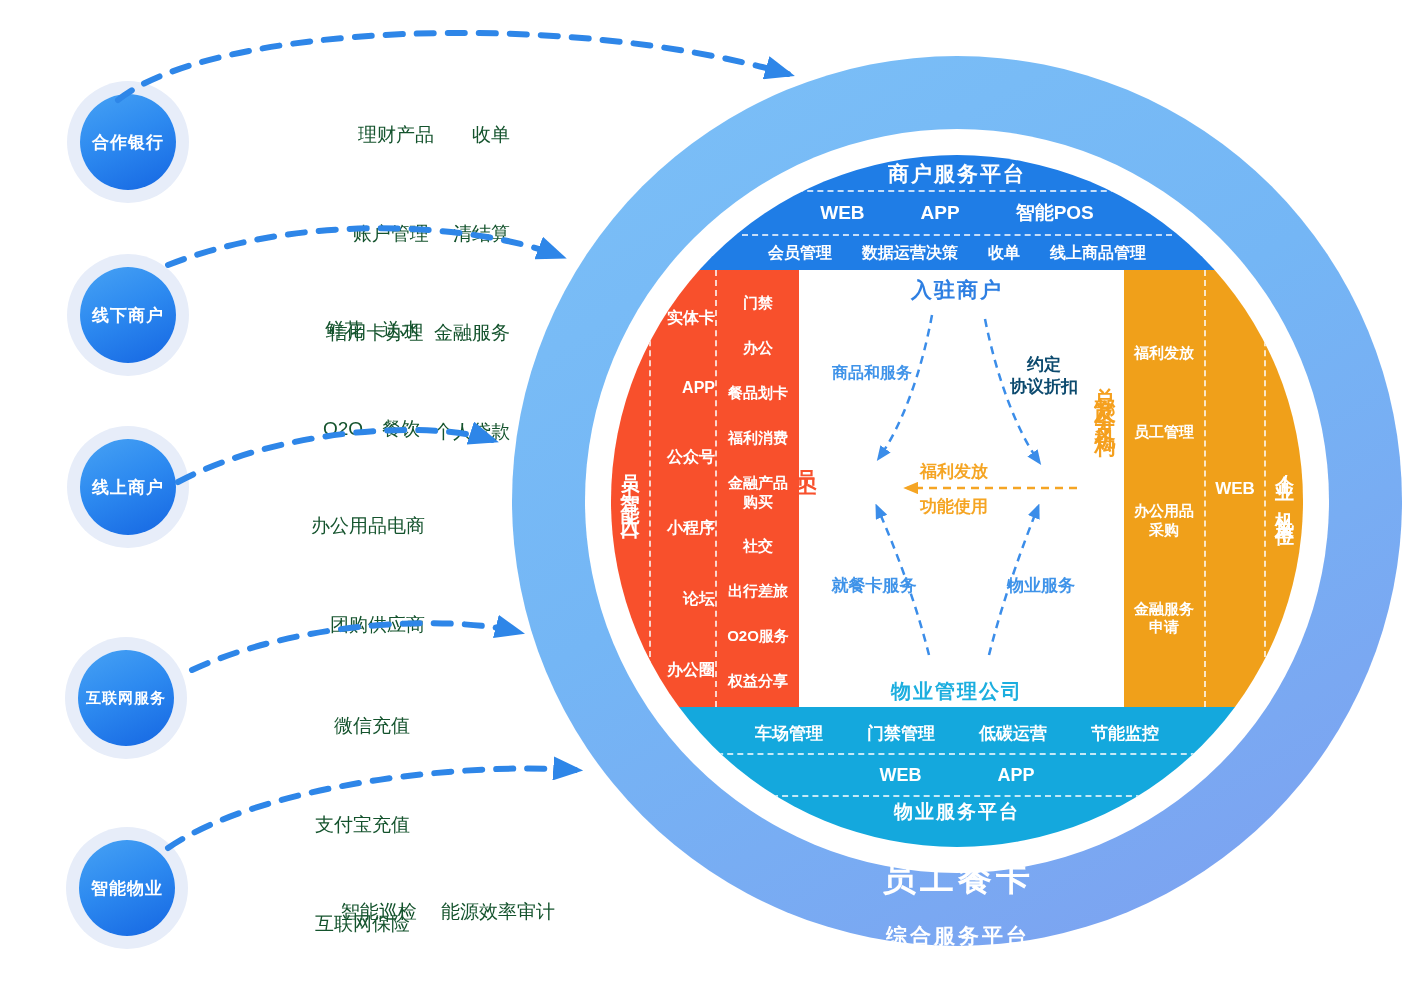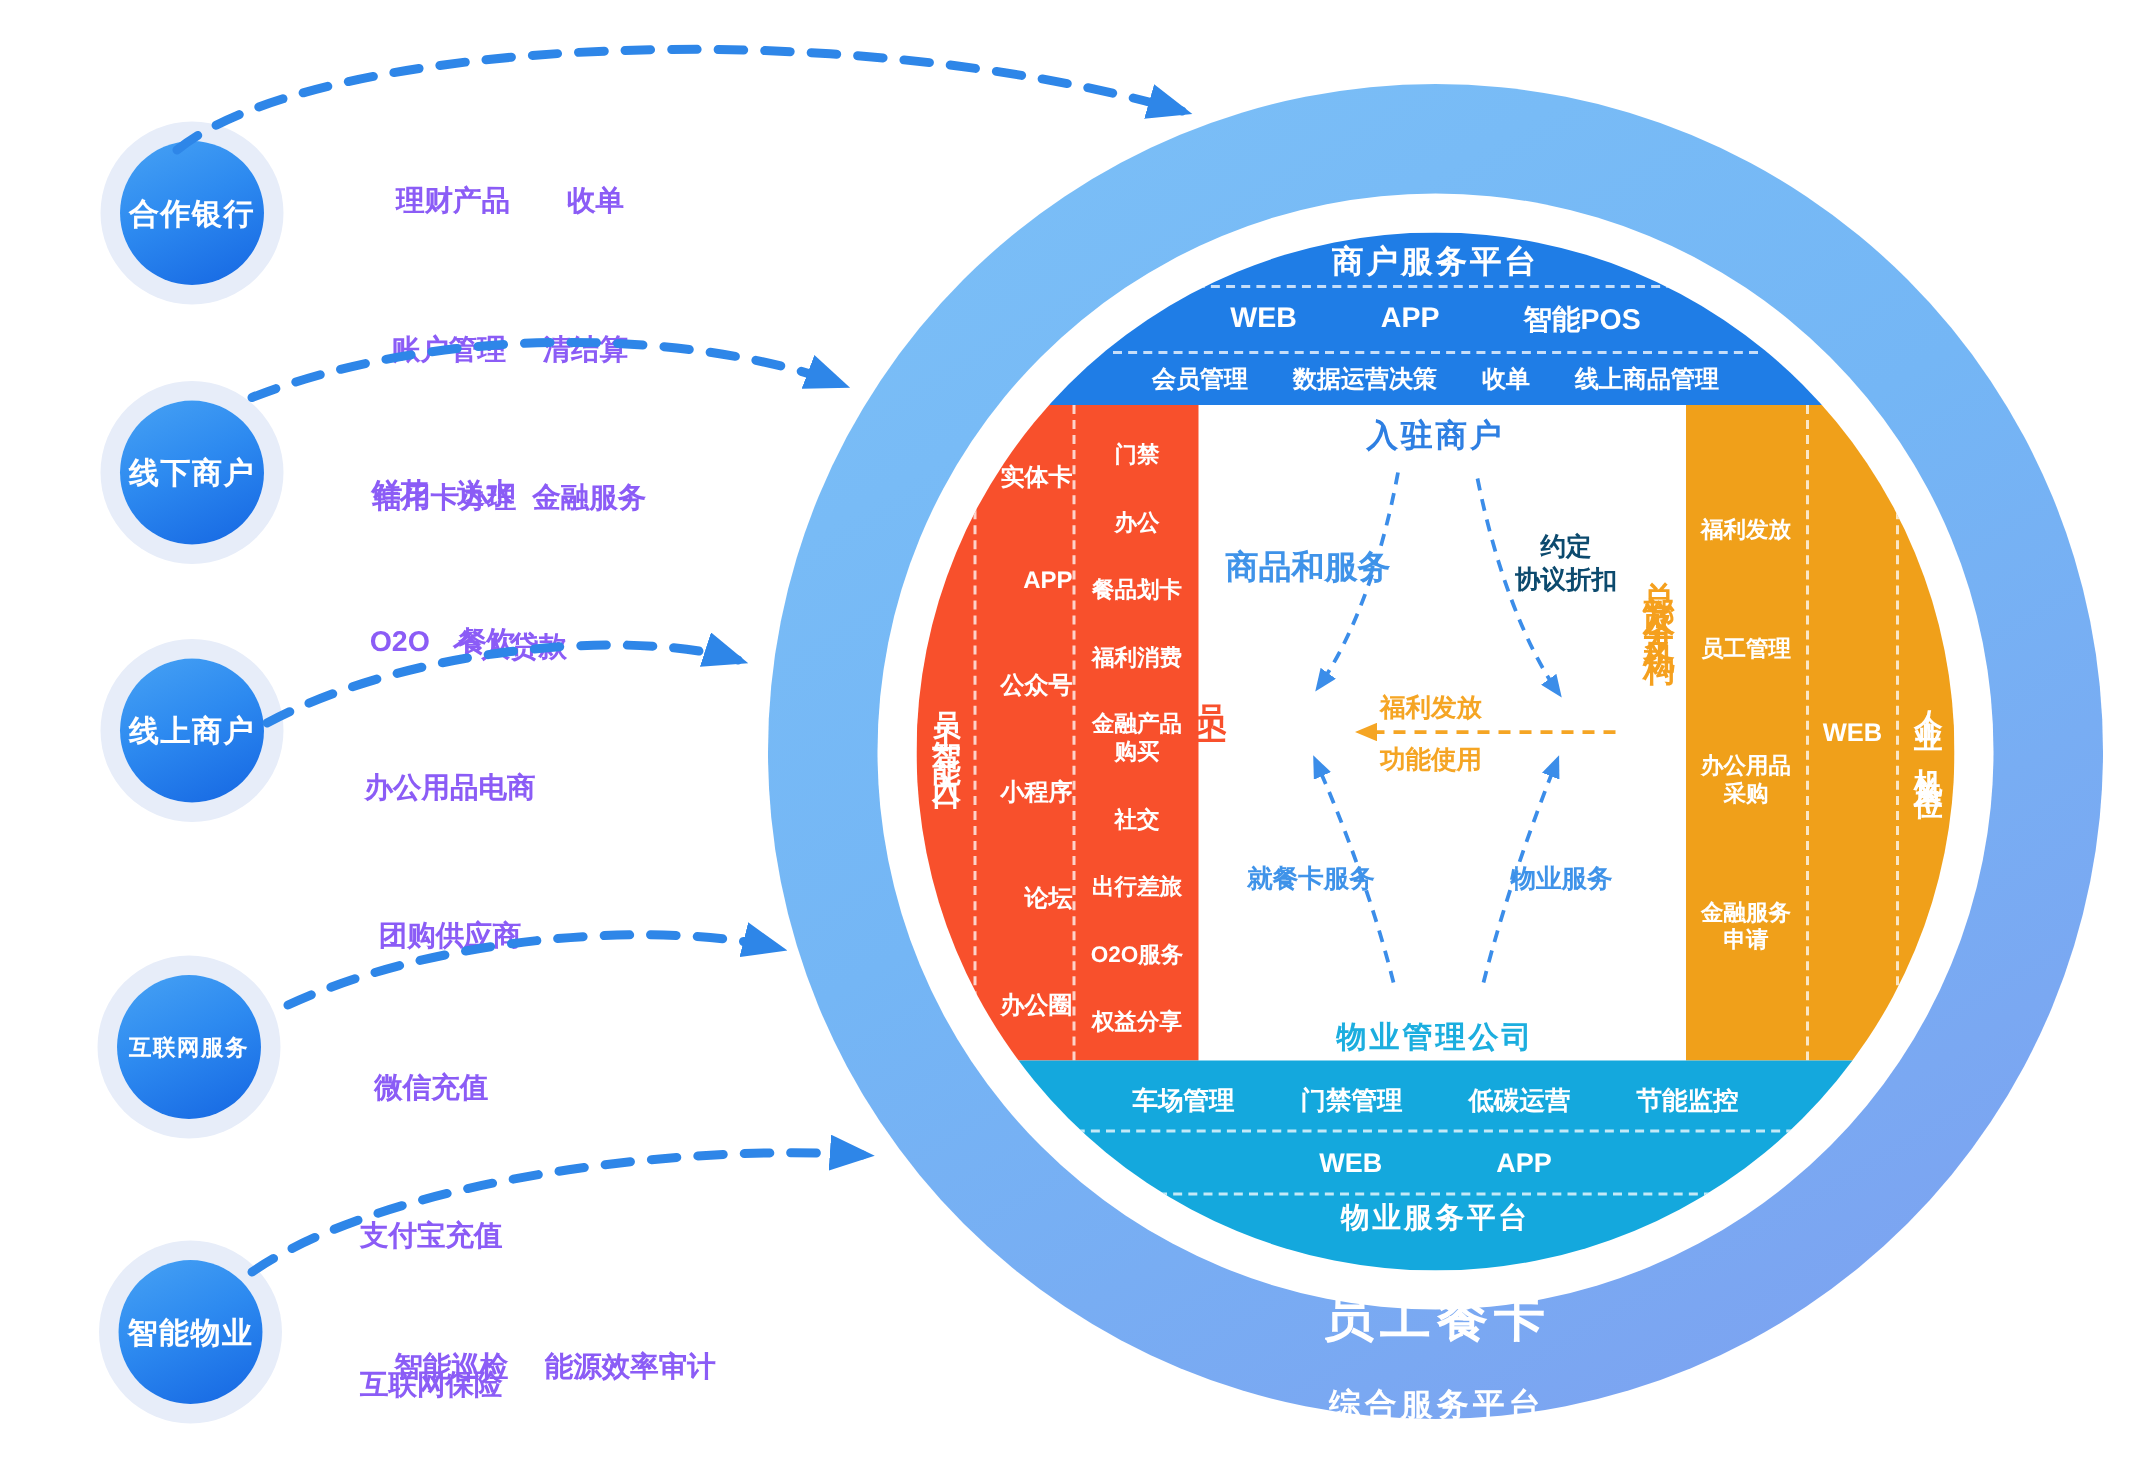--- a/index.html
+++ b/index.html
@@ -6,26 +6,26 @@
   body{
     width:1426px;height:988px;position:relative;background:#ffffff;overflow:hidden;
     font-family:"Liberation Sans","DejaVu Sans",sans-serif;
   }
   
   .src-bubble{
     position:absolute;width:96px;height:96px;border-radius:50%;
     background:linear-gradient(155deg,#47a2f4 0%,#2d8af0 45%,#1566e2 100%);
     box-shadow:0 0 0 13px #e7edf9;
     display:flex;align-items:center;justify-content:center;
-    color:#fff;font-weight:bold;font-size:20px;letter-spacing:1px;white-space:nowrap;
+    color:#fff;font-weight:bold;font-size:17px;letter-spacing:1px;white-space:nowrap;
   }
   .src-bubble.small-label{font-size:15px;}
   .src-list{
-    position:absolute;color:#8b5cf6;font-weight:bold;font-size:19px;line-height:33px;
-    text-align:center;white-space:pre;
+    position:absolute;color:#14532d;font-weight:normal;font-size:19px;line-height:33px;
+    text-align:right;white-space:pre;
   }
   
   .ring{
     position:absolute;left:512px;top:56px;width:890px;height:890px;border-radius:50%;
     background:linear-gradient(150deg,#7cc0f7 0%,#74b6f5 45%,#7e9ff0 100%);
   }
   .white-ring{
     position:absolute;left:73px;top:73px;right:73px;bottom:73px;border-radius:50%;background:#ffffff;
   }
   .disk{
@@ -80,21 +80,21 @@
     gap:44px;font-size:17px;font-weight:bold;}
   .seg-bottom .sep1{width:520px;}
   .seg-bottom .sep2{width:370px;}
   .seg-bottom .row-channels{height:40px;display:flex;align-items:center;justify-content:center;
     gap:76px;font-size:18px;font-weight:bold;}
   .seg-bottom .row-title{height:40px;display:flex;align-items:flex-start;justify-content:center;
     font-size:19px;font-weight:bold;letter-spacing:2px;padding-top:2px;}
   
   .clbl{position:absolute;text-align:center;font-weight:bold;z-index:2;}
   .lbl-merchants{left:246px;top:121px;width:200px;font-size:21px;color:#2e7fe2;letter-spacing:2px;}
-  .lbl-goods{left:181px;top:208px;width:160px;font-size:22px;color:#3f93e9;}
+  .lbl-goods{left:181px;top:208px;width:160px;font-size:16px;color:#3f93e9;}
   .lbl-discount{left:353px;top:199px;width:160px;font-size:17px;color:#0c4a6e;line-height:22px;}
   .lbl-welfare{left:263px;top:305px;width:160px;font-size:17px;color:#f5a524;}
   .lbl-usage{left:263px;top:340px;width:160px;font-size:17px;color:#f5a524;}
   .lbl-meal{left:183px;top:419px;width:160px;font-size:17px;color:#3f93e9;}
   .lbl-propsvc{left:350px;top:419px;width:160px;font-size:17px;color:#3f93e9;}
   .lbl-propco{left:246px;top:523px;width:200px;font-size:20px;color:#1caedf;letter-spacing:2px;}
   .v-employee{left:181px;top:297px;color:#f8502c;z-index:2;position:absolute;}
   .v-employee .vtext{font-size:21px;letter-spacing:9px;}
   .v-hq{left:480px;top:216px;position:absolute;color:#f5a01e;z-index:2;}
   .v-hq .vtext{font-size:21px;letter-spacing:8px;}

